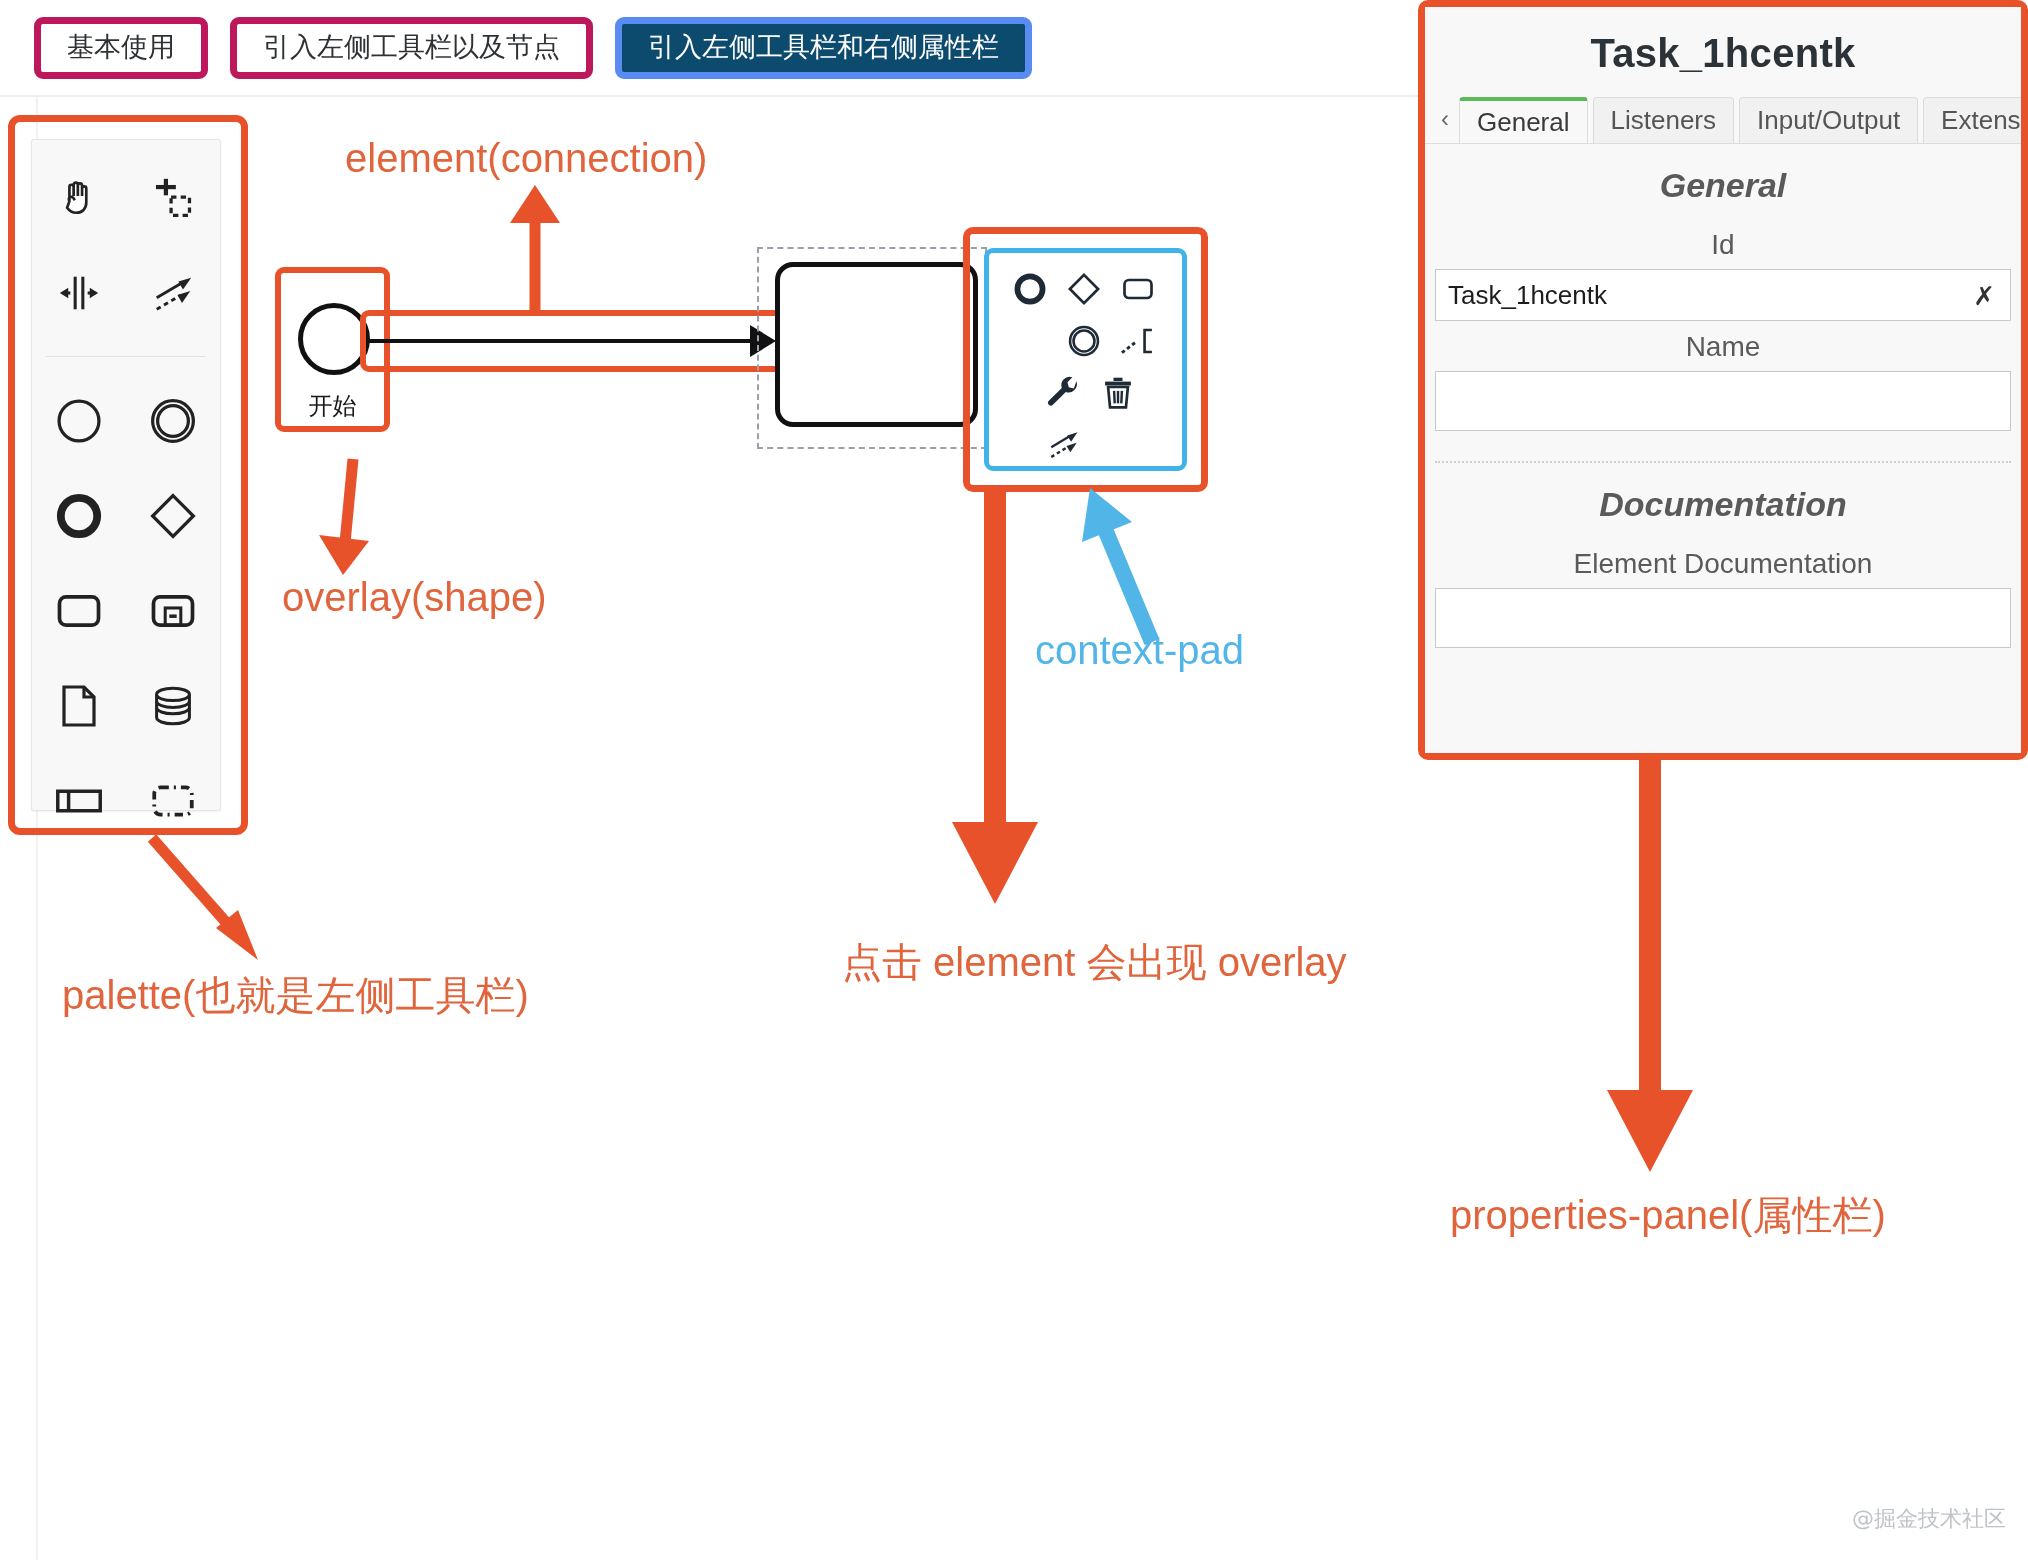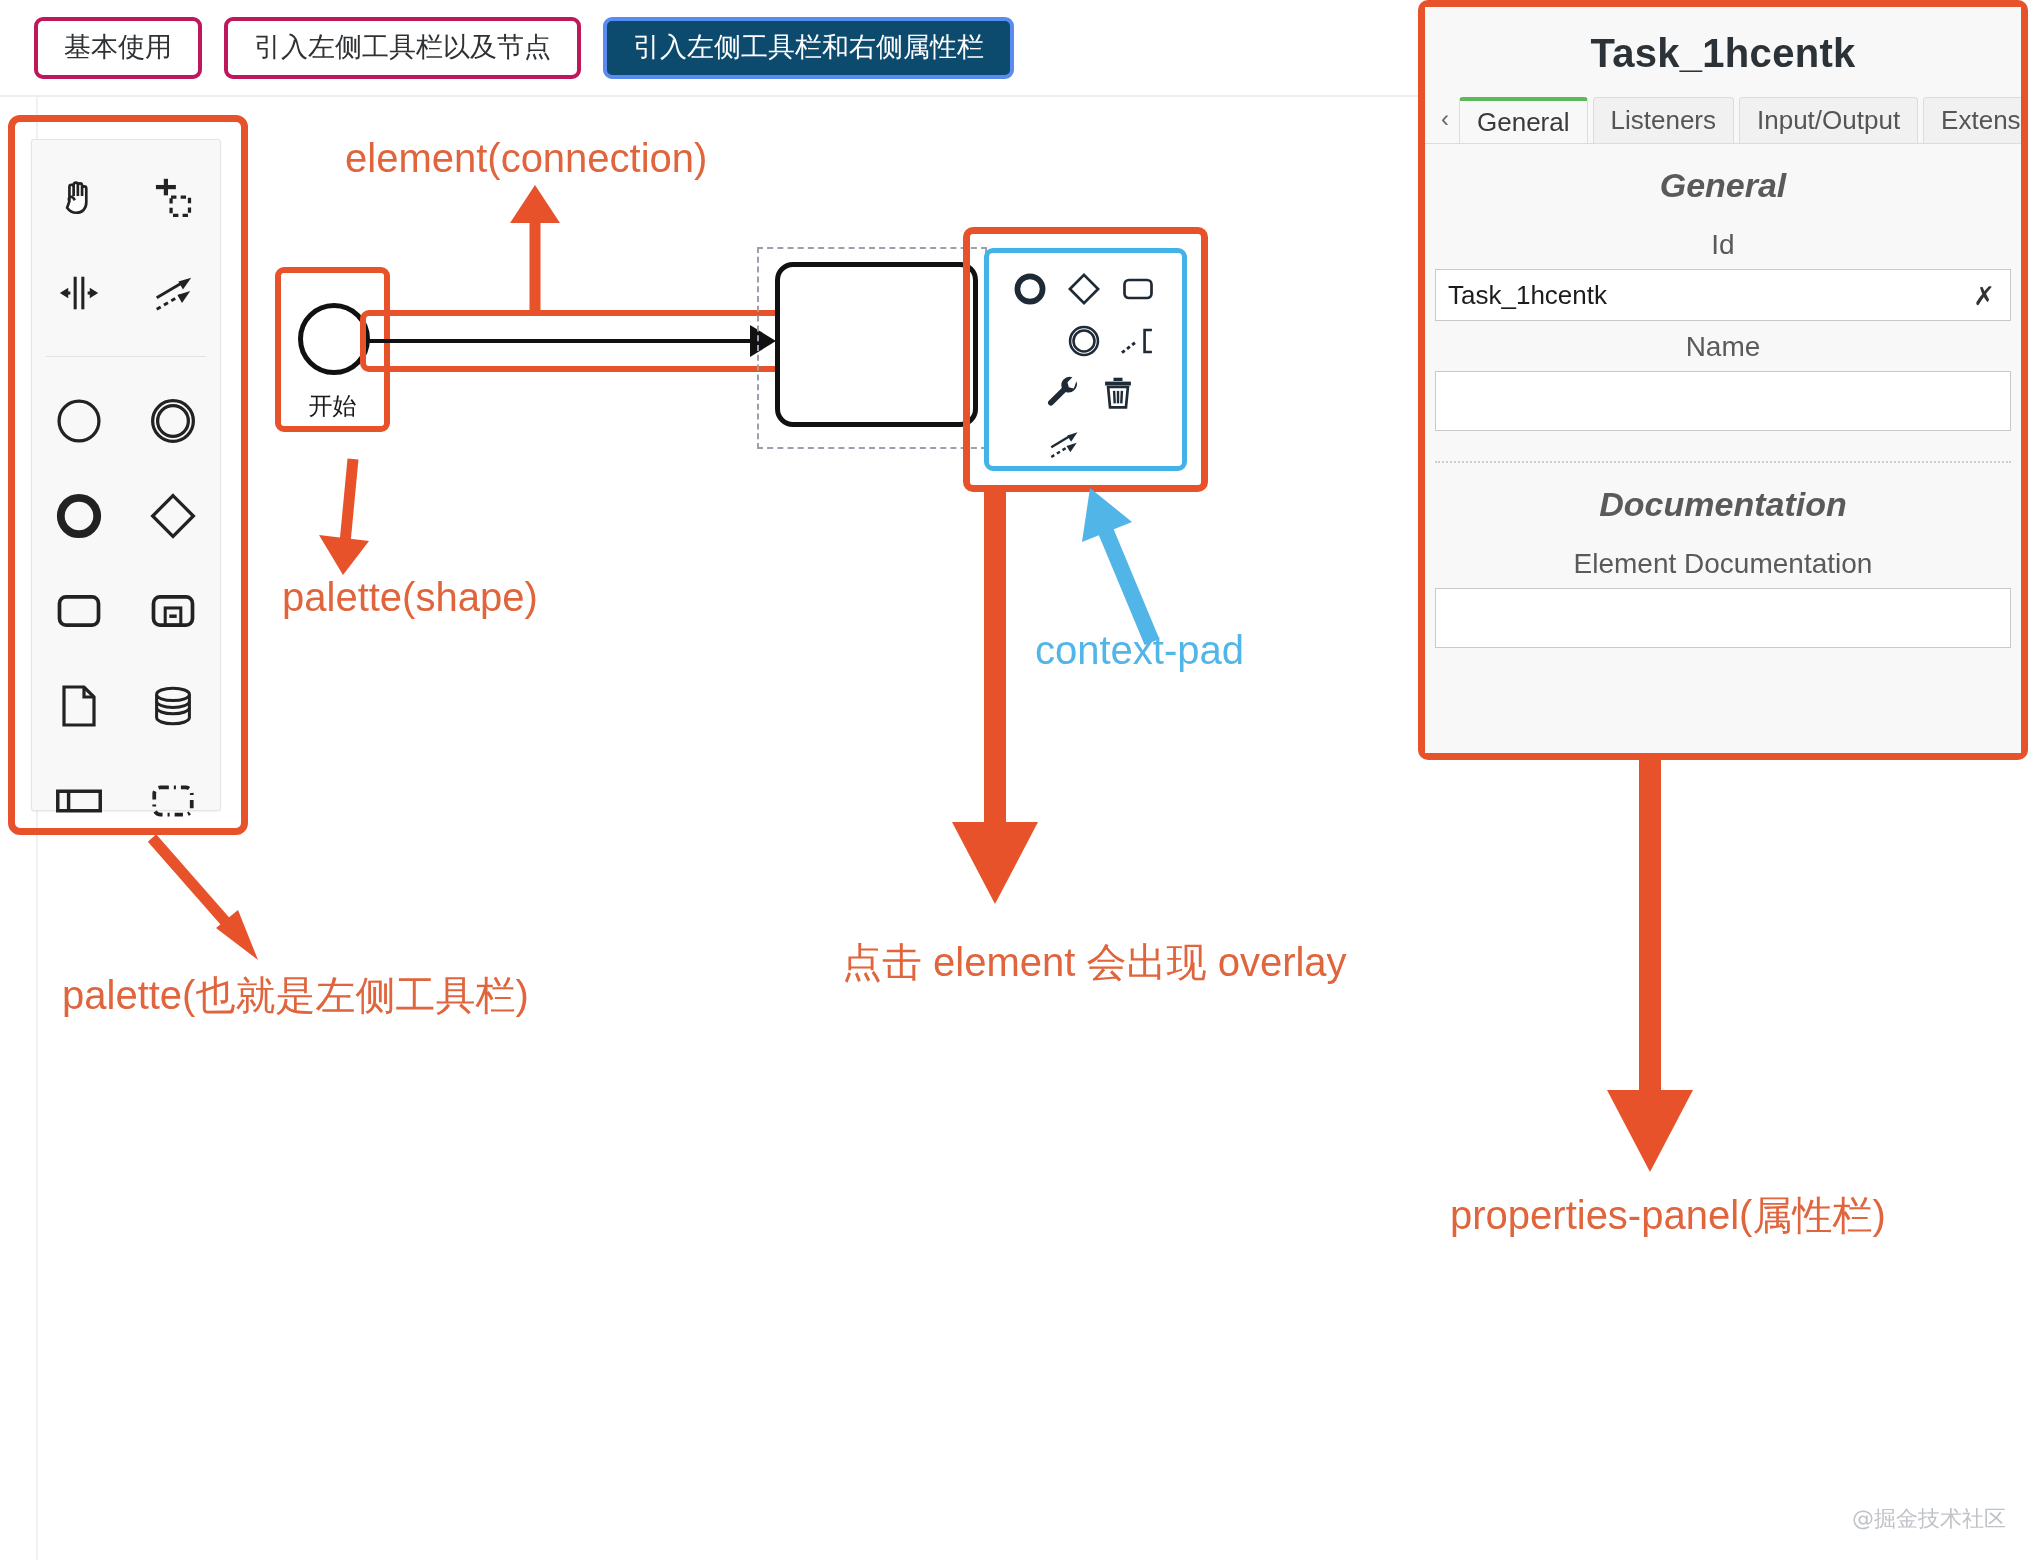--- a/index.html
+++ b/index.html
@@ -13,21 +13,21 @@
 
   
   #tabbar {
     position:absolute; left:0; top:0; width:1420px; height:95px;
     display:flex; align-items:center; gap:22px; padding-left:34px;
     background:#ffffff;
   }
   .tabbtn {
     height:62px; padding:0 26px;
     display:flex; align-items:center; justify-content:center;
-    border:4px solid #be185d; border-radius:9px;
+    border:7px solid #be185d; border-radius:9px;
     background:#ffffff; color:#2f3235;
     font-size:27px; line-height:1; white-space:nowrap;
     cursor:pointer;
     text-align:center;
   }
   .tabbtn.active { background:#0c4a6e; border-color:#5a8bf0; color:#ffffff; }
   #tabbar-rule {
     position:absolute; left:0; top:95px; width:1420px; height:2px;
     background:#eceef1;
   }
@@ -441,21 +441,21 @@
   <line x1="22" y1="6" x2="108" y2="104" stroke="#e8522b" stroke-width="11"></line>
   <polygon points="128,128 86,96 108,78" fill="#e8522b"></polygon>
 </svg>
 
 <svg class="arrow-svg" style="left:1580px; top:760px;" width="140" height="420">
   <line x1="70" y1="0" x2="70" y2="348" stroke="#e8522b" stroke-width="22"></line>
   <polygon points="70,412 27,330 113,330" fill="#e8522b"></polygon>
 </svg>
 
 <div class="anno" id="anno-connection">element(connection)</div>
-<div class="anno" id="anno-shape">palette(shape)</div>
+<div class="anno" id="anno-shape">overlay(shape)</div>
 <div class="anno" id="anno-ctxpad">context-pad</div>
 <div class="anno" id="anno-overlay">点击 element 会出现 overlay</div>
 <div class="anno" id="anno-palette">palette(也就是左侧工具栏)</div>
 <div class="anno" id="anno-props">properties-panel(属性栏)</div>
 
 <div id="props-highlight"></div>
 <div id="props-panel">
   <div id="props-title">Task_1hcentk</div>
 
   <div id="props-tabs">

